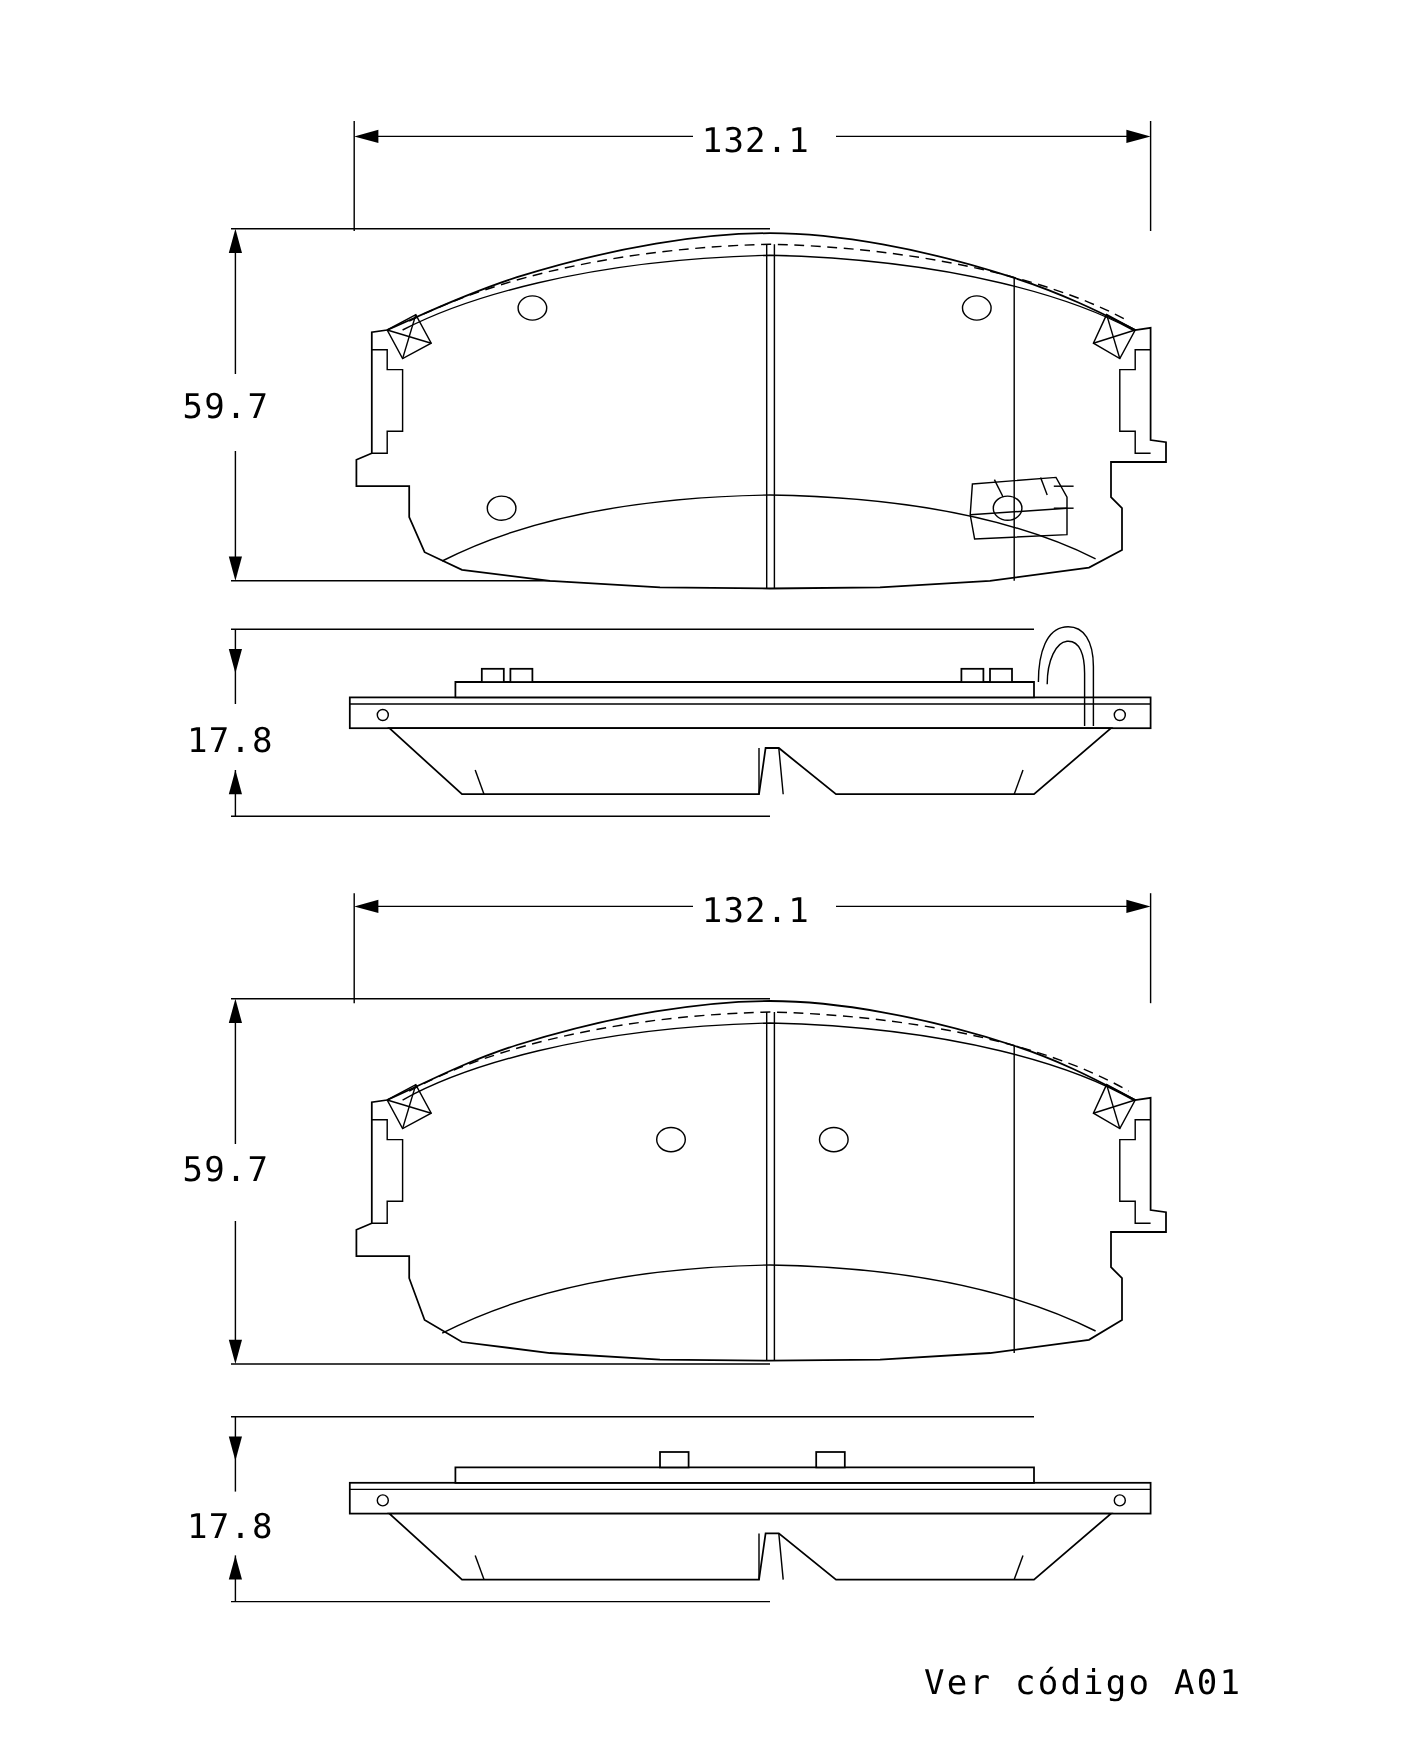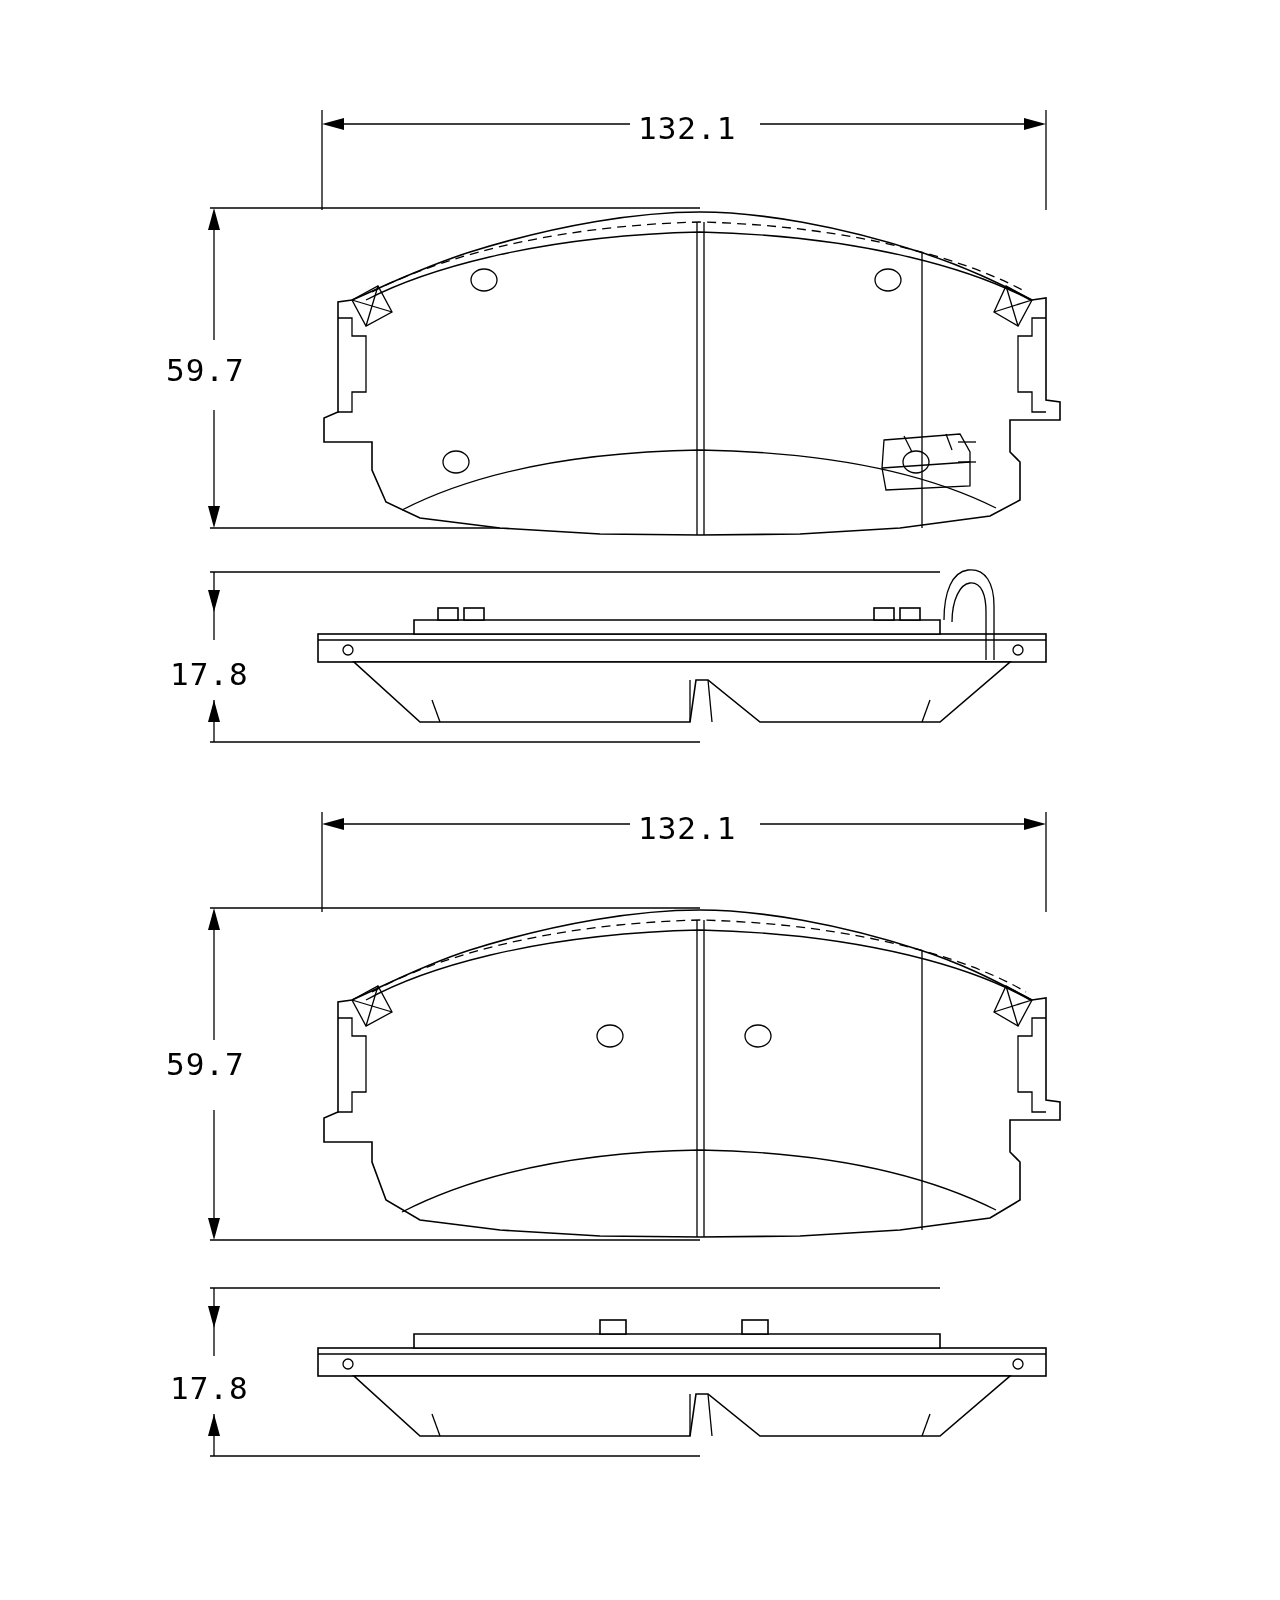--- a/index.html
+++ b/index.html
@@ -283,14 +283,15 @@
   <div class="dim-text" style="left:166px; top:352px;">59.7</div>
 
   <div class="dim-text" style="left:170px; top:656px;">17.8</div>
 
   <div class="dim-text" style="left:638px; top:810px;">132.1</div>
 
   <div class="dim-text" style="left:166px; top:1046px;">59.7</div>
 
   <div class="dim-text" style="left:170px; top:1370px;">17.8</div>
 
+  <div class="note-text" style="left:840px; top:1512px;">Ver código A01</div>
 
 </div>
 
 </body></html>

